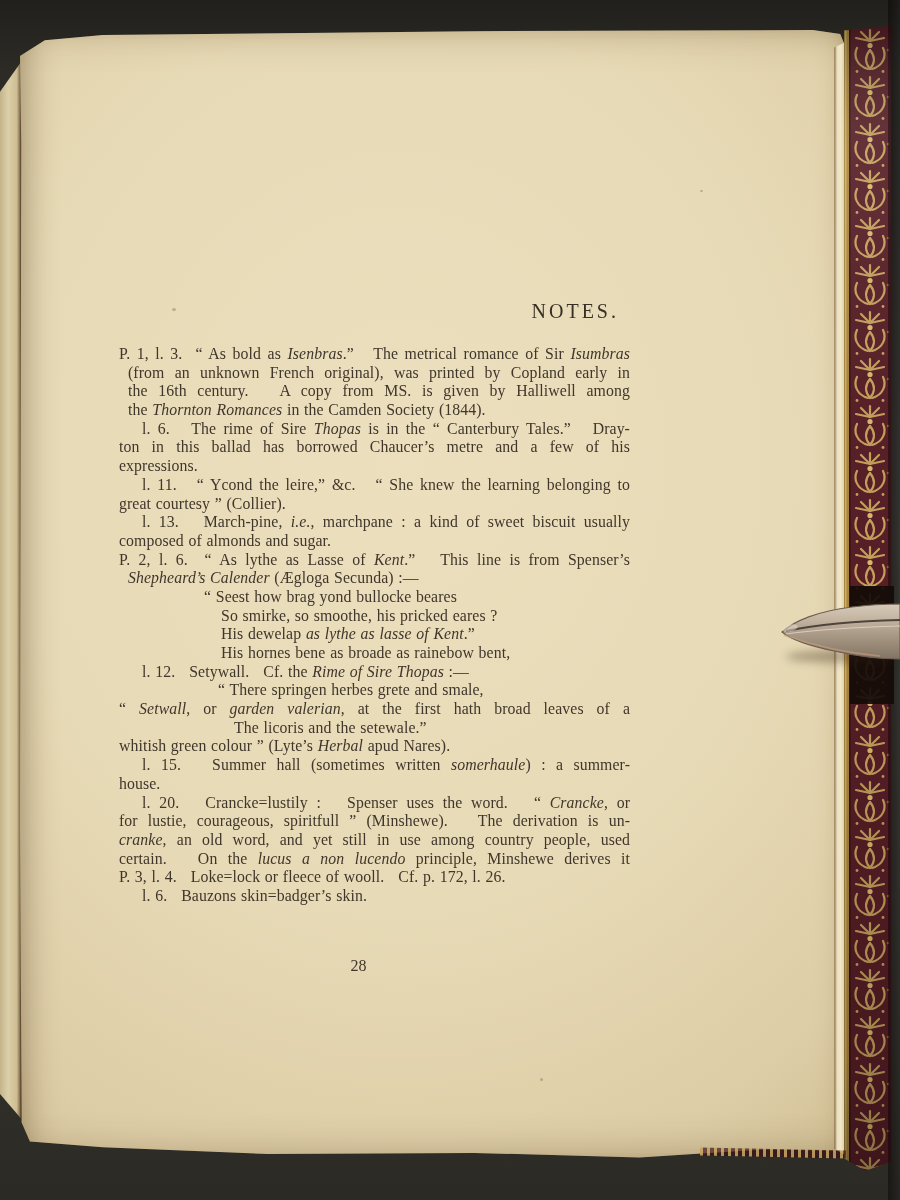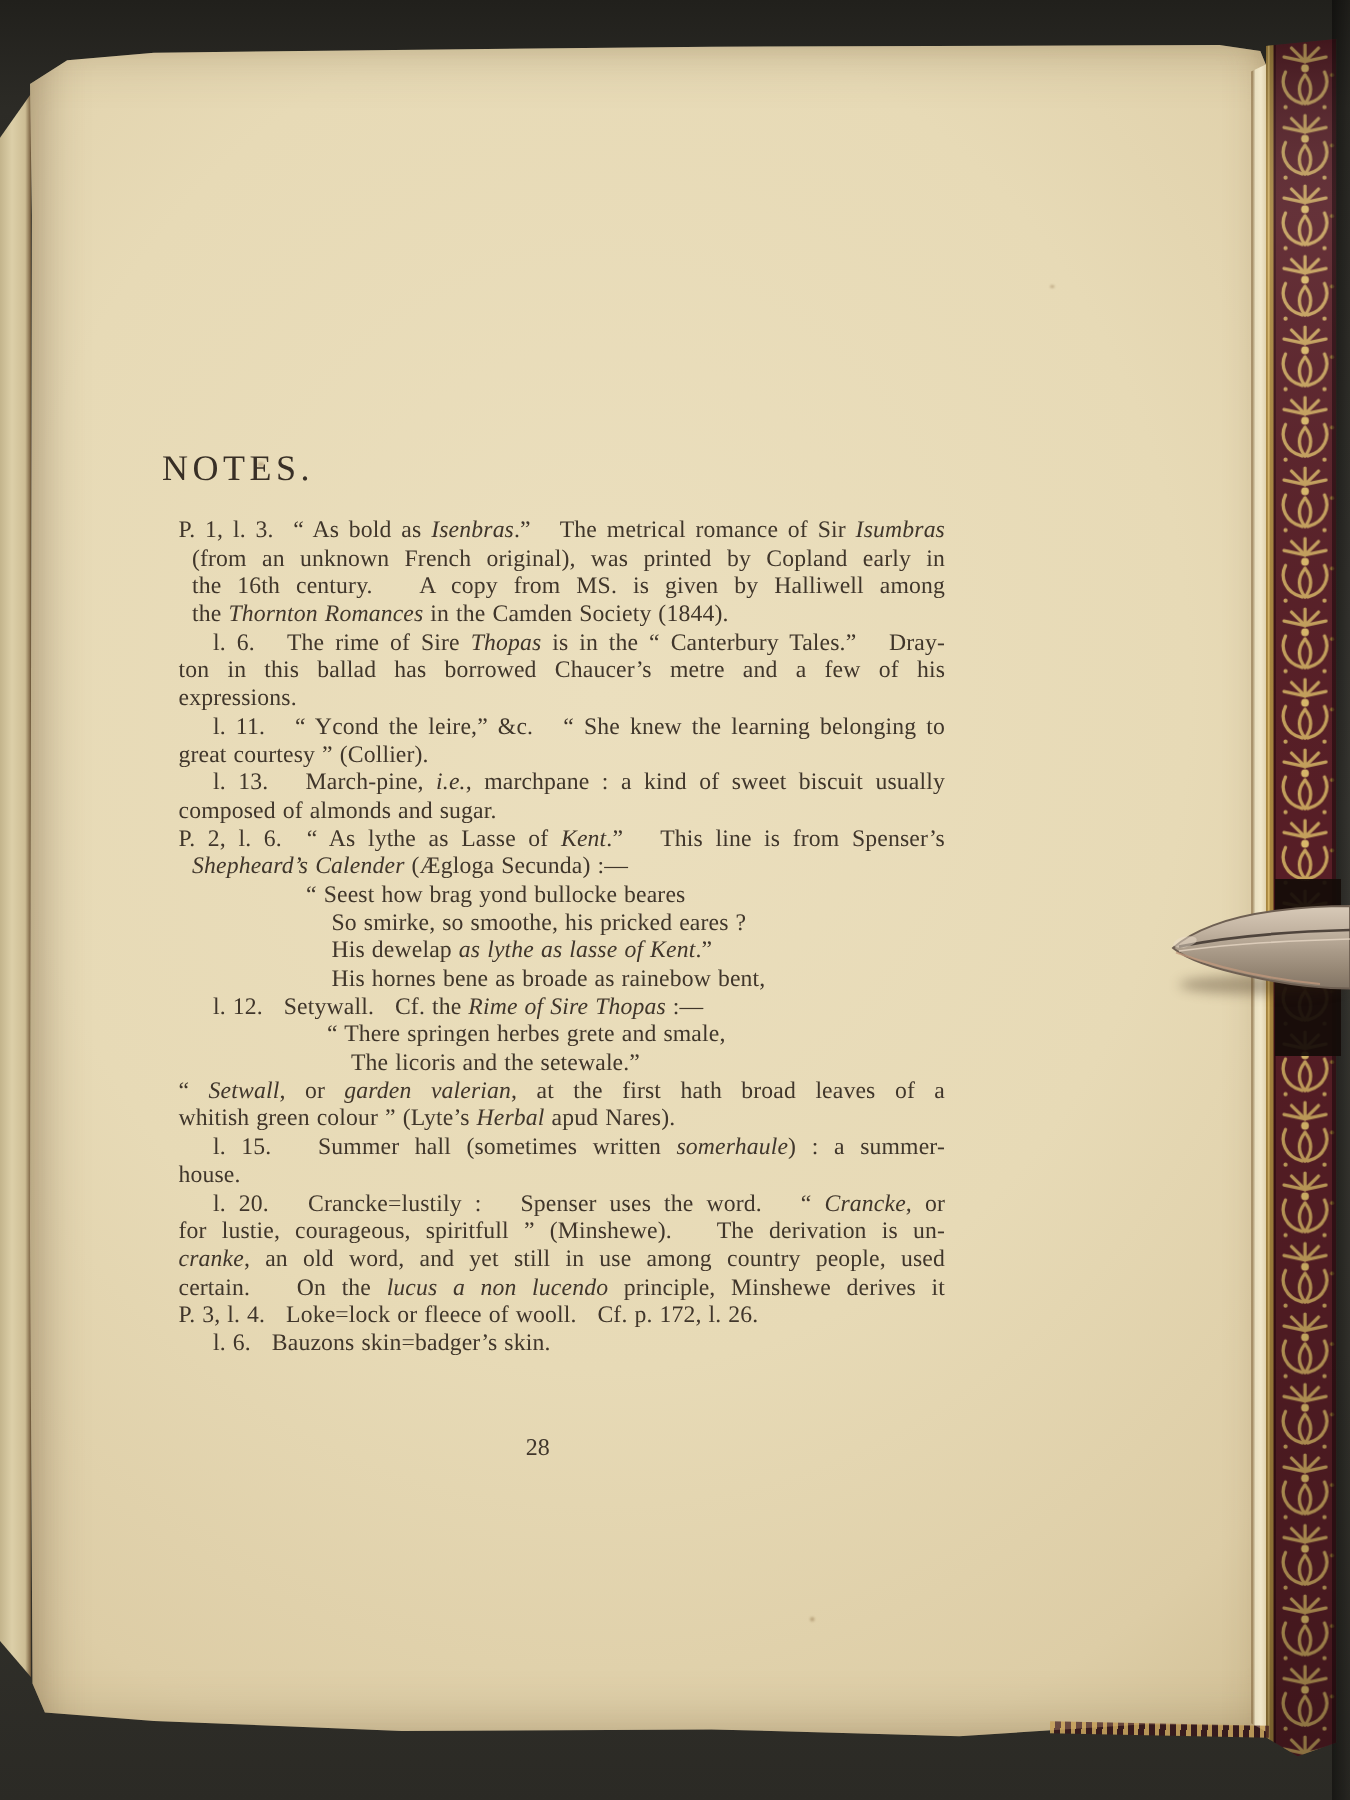--- a/index.html
+++ b/index.html
@@ -38,21 +38,21 @@
                inset 0 32px 34px -26px rgba(120,95,55,.3),
                inset 0 -38px 34px -26px rgba(110,85,50,.32);}
   .speckle{position:absolute;border-radius:50%;background:rgba(120,85,45,.35);filter:blur(.6px);}
   .sp1{left:152px;top:278px;width:4px;height:3px;}
   .sp2{left:520px;top:1048px;width:3px;height:3px;}
   .sp3{left:680px;top:160px;width:3px;height:2px;}
 
   
   .text-block{position:absolute;left:99px;top:0;width:511px;color:var(--ink);}
   .page-title{position:absolute;top:270px;left:0;width:100%;margin-left:-11px;
-    text-align:left;font-size:24px;letter-spacing:3px;color:#382f26;}
+    text-align:right;font-size:20px;letter-spacing:3px;color:#382f26;}
   .lines{position:absolute;top:315px;left:0;width:100%;
     font-size:15.8px;line-height:18.7px;}
   .line{position:relative;height:18.7px;overflow:hidden;white-space:pre-wrap;
     word-spacing:.6px;letter-spacing:.1px;}
   .line.j{text-align:justify;}
   .line.j::after{content:"";display:inline-block;width:100%;height:0;}
   .it{font-style:italic;}
   .ind-0{padding-left:0;}
   .ind-c{padding-left:9px;}
   .ind-p{padding-left:23px;}
@@ -110,22 +110,22 @@
           <div class="line ind-p j"><span>l. 13.   March-pine, </span><span class="it">i.e.</span><span>, marchpane : a kind of sweet biscuit usually</span></div>
           <div class="line ind-0"><span>composed of almonds and sugar.</span></div>
           <div class="line ind-0 j"><span>P. 2, l. 6.  “ As lythe as Lasse of </span><span class="it">Kent</span><span>.”   This line is from Spenser’s</span></div>
           <div class="line ind-c"><span class="it">Shepheard’s Calender</span><span> (Ægloga Secunda) :—</span></div>
           <div class="line ind-va"><span>“ Seest how brag yond bullocke beares</span></div>
           <div class="line ind-vb"><span>So smirke, so smoothe, his pricked eares ?</span></div>
           <div class="line ind-vb"><span>His dewelap </span><span class="it">as lythe as lasse of Kent</span><span>.”</span></div>
           <div class="line ind-vb"><span>His hornes bene as broade as rainebow bent,</span></div>
           <div class="line ind-p"><span>l. 12.   Setywall.   Cf. the </span><span class="it">Rime of Sire Thopas</span><span> :—</span></div>
           <div class="line ind-wa"><span>“ There springen herbes grete and smale,</span></div>
+          <div class="line ind-0 j"><span>“ </span><span class="it">Setwall</span><span>, or </span><span class="it">garden valerian</span><span>, at the first hath broad leaves of a</span></div>
           <div class="line ind-wb"><span>The licoris and the setewale.”</span></div>
-          <div class="line ind-0 j"><span>“ </span><span class="it">Setwall</span><span>, or </span><span class="it">garden valerian</span><span>, at the first hath broad leaves of a</span></div>
           <div class="line ind-0"><span>whitish green colour ” (Lyte’s </span><span class="it">Herbal</span><span> apud Nares).</span></div>
           <div class="line ind-p j"><span>l. 15.   Summer hall (sometimes written </span><span class="it">somerhaule</span><span>) : a summer-</span></div>
           <div class="line ind-0"><span>house.</span></div>
           <div class="line ind-p j"><span>l. 20.   Crancke=lustily :   Spenser uses the word.   “ </span><span class="it">Crancke</span><span>, or</span></div>
           <div class="line ind-0 j"><span>for lustie, courageous, spiritfull ” (Minshewe).   The derivation is un-</span></div>
           <div class="line ind-0 j"><span class="it">cranke</span><span>, an old word, and yet still in use among country people, used</span></div>
           <div class="line ind-0 j"><span>certain.   On the </span><span class="it">lucus a non lucendo</span><span> principle, Minshewe derives it</span></div>
           <div class="line ind-0"><span>P. 3, l. 4.   Loke=lock or fleece of wooll.   Cf. p. 172, l. 26.</span></div>
           <div class="line ind-p"><span>l. 6.   Bauzons skin=badger’s skin.</span></div>
         </div>

